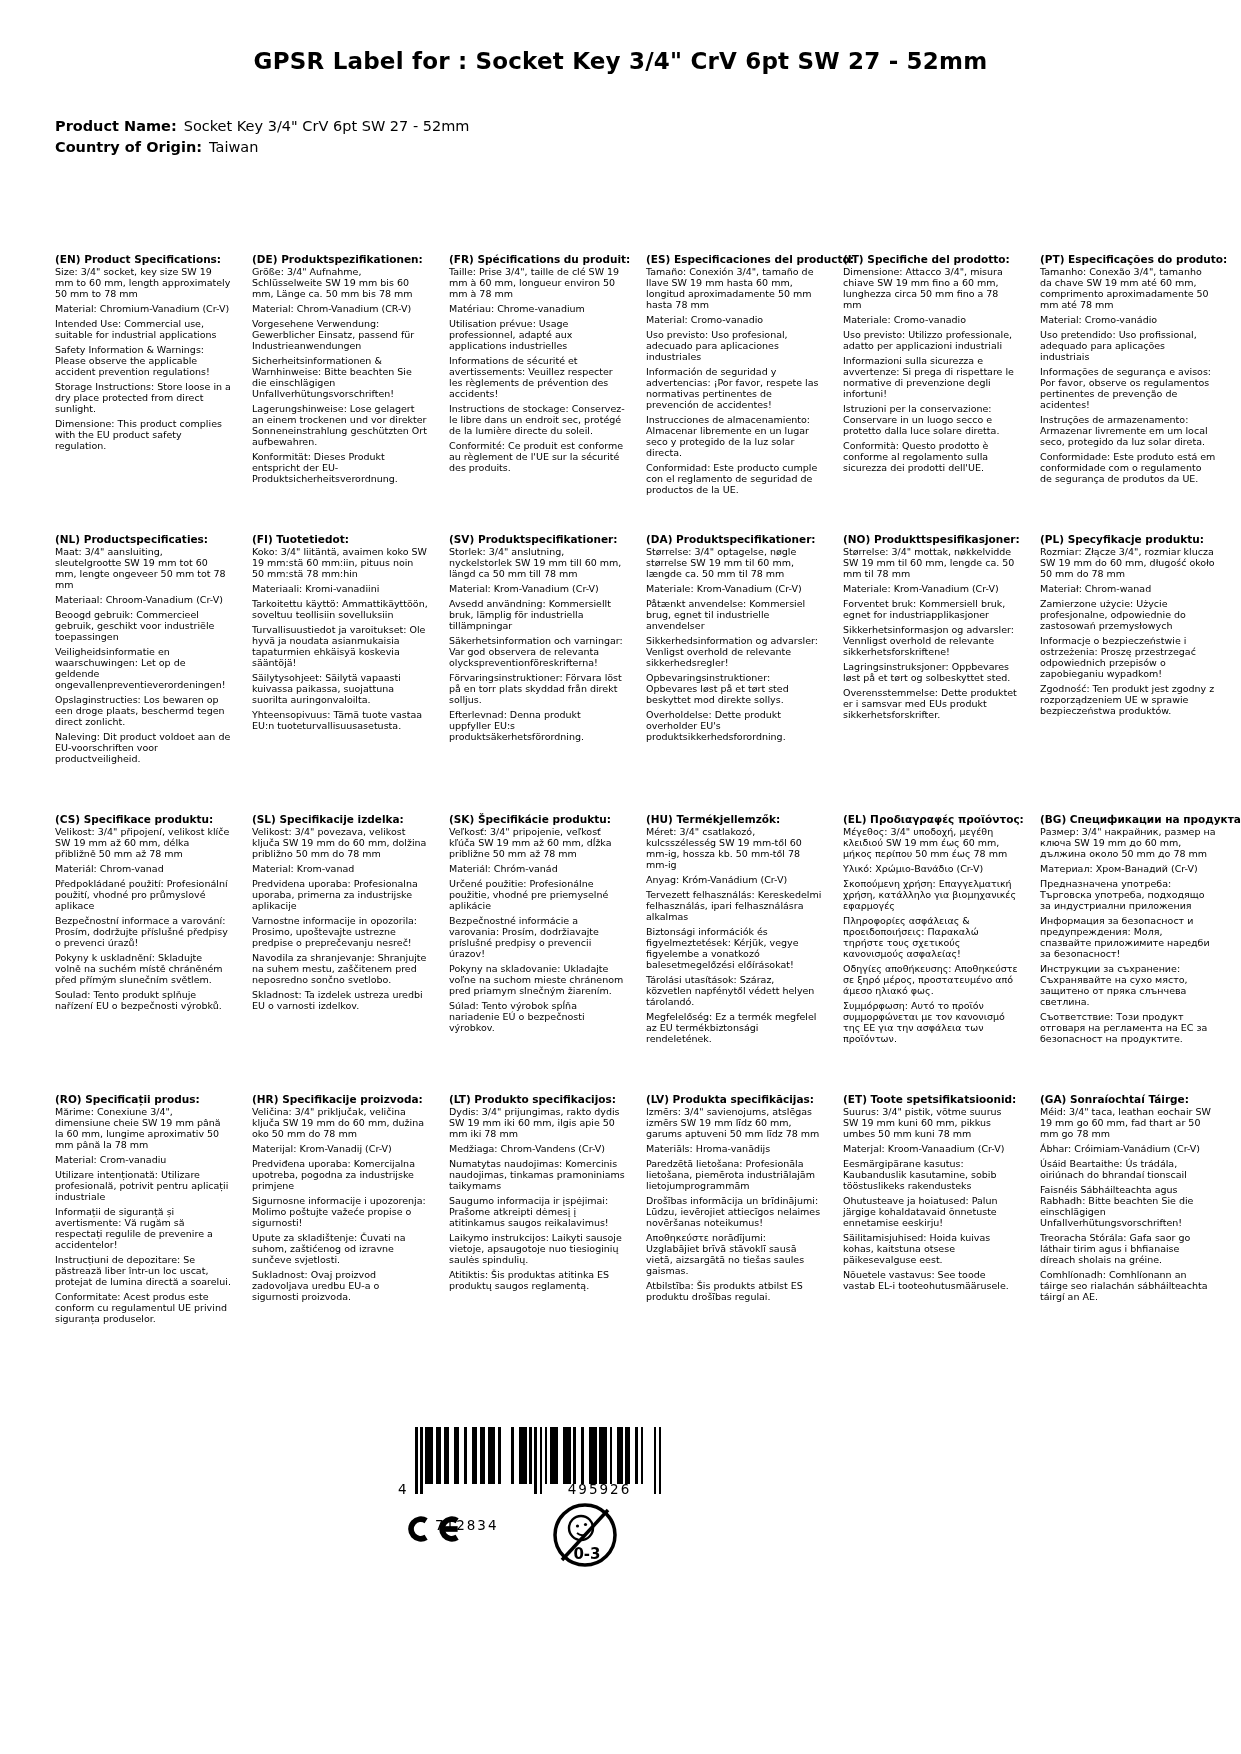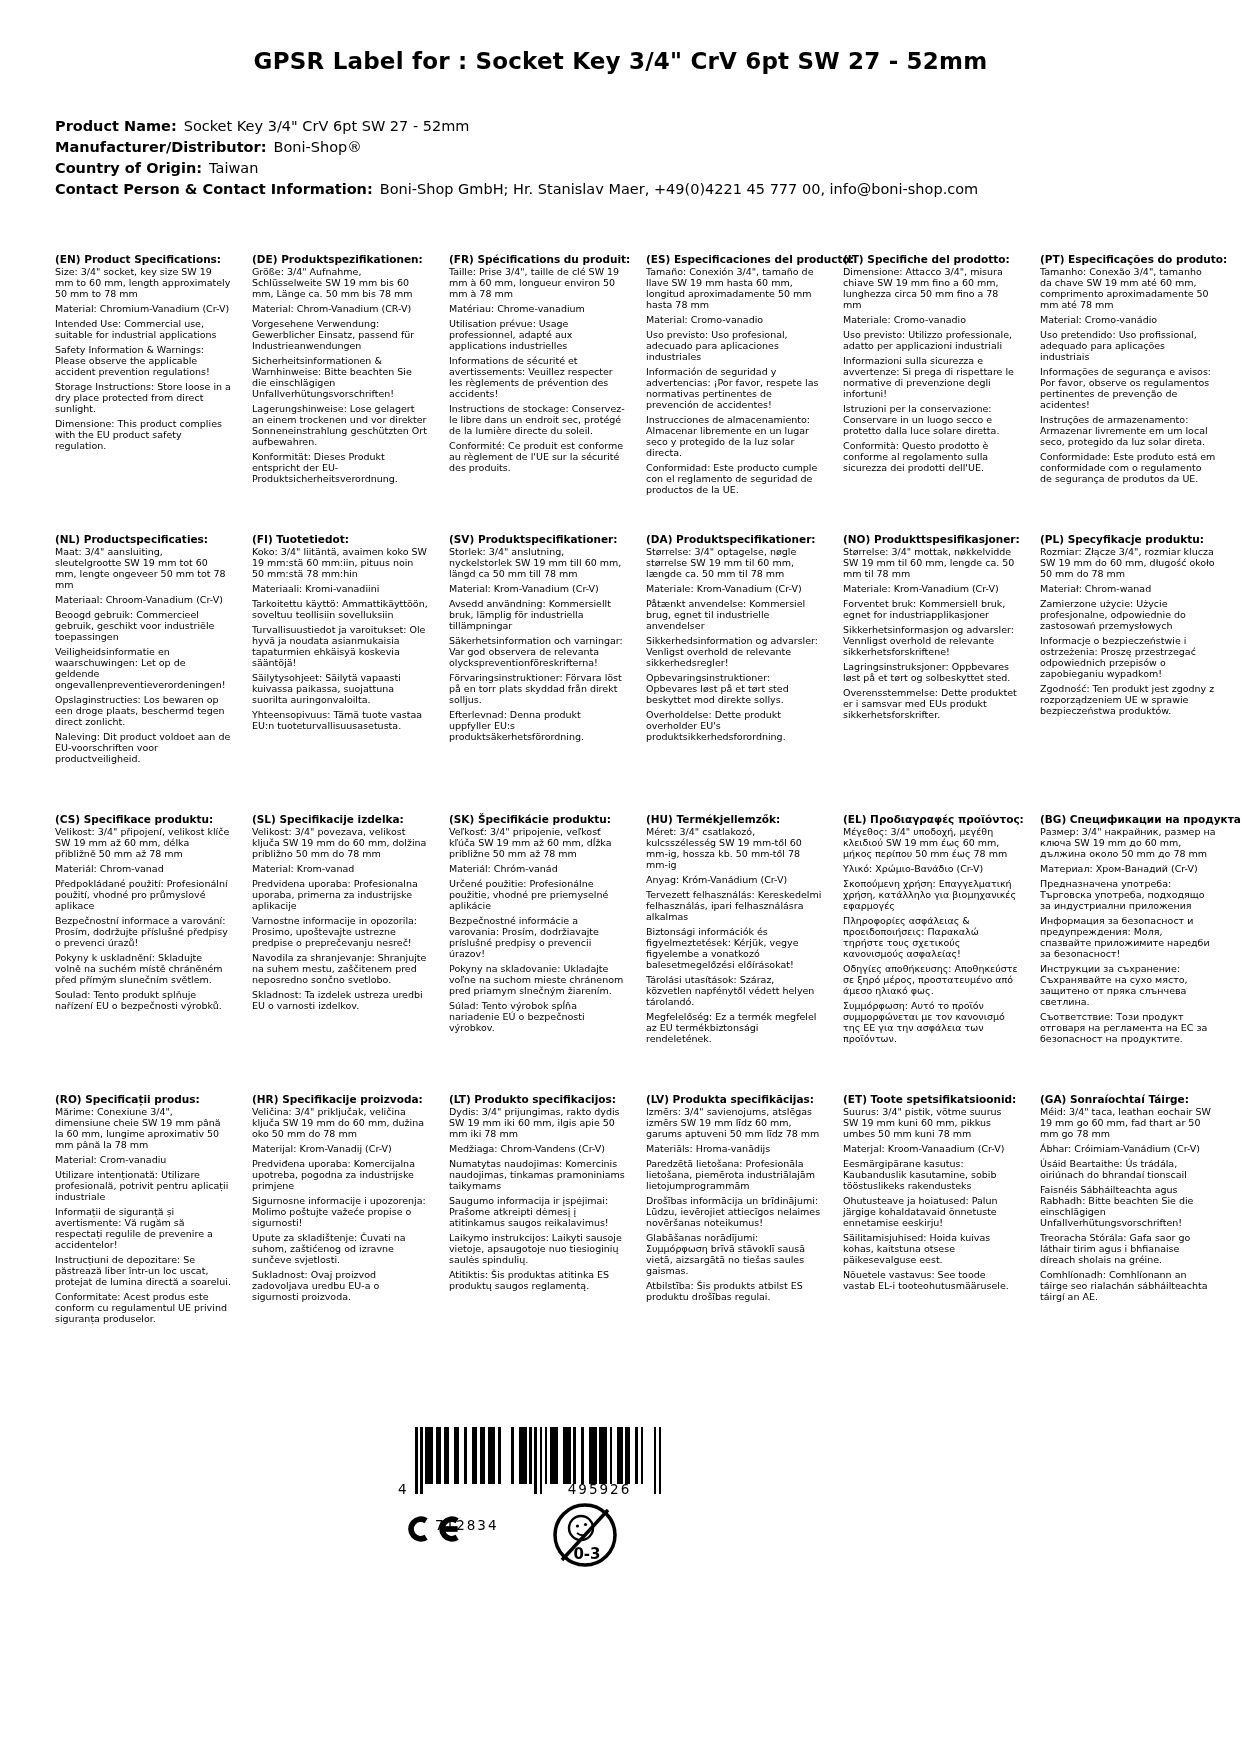--- a/index.html
+++ b/index.html
@@ -34,23 +34,21 @@
   .ce-mark{position:absolute;left:407px;top:1506px;}
   .age-warning{position:absolute;left:551px;top:1497px;text-align:center;}
 </style>
 </head>
 <body>
 
 <div class="page-title">GPSR Label for : Socket Key 3/4" CrV 6pt SW 27 - 52mm</div>
 
 <div class="product-info">
     <div class="info-row"><span class="info-label">Product Name:</span><span class="info-value">Socket Key 3/4" CrV 6pt SW 27 - 52mm</span></div>
-    <div class="info-row"><span class="info-label">Manufacturer/Distributor:</span><span class="info-value">Boni-Shop®</span></div>
     <div class="info-row"><span class="info-label">Country of Origin:</span><span class="info-value">Taiwan</span></div>
-    <div class="info-row"><span class="info-label">Contact Person &amp; Contact Information:</span><span class="info-value">Boni-Shop GmbH; Hr. Stanislav Maer, +49(0)4221 45 777 00, info@boni-shop.com</span></div>
   </div>
 
 <div class="blocks-grid">
     <div class="block">
       <div class="block-title">(EN) Product Specifications:</div>
       <p class="spec">Size: 3/4" socket, key size SW 19 mm to 60 mm, length approximately 50 mm to 78 mm</p>
       <p class="spec">Material: Chromium-Vanadium (Cr-V)</p>
       <p class="spec">Intended Use: Commercial use, suitable for industrial applications</p>
       <p class="spec">Safety Information &amp; Warnings: Please observe the applicable accident prevention regulations!</p>
       <p class="spec">Storage Instructions: Store loose in a dry place protected from direct sunlight.</p>
@@ -234,21 +232,21 @@
       <p class="spec">Saugumo informacija ir įspėjimai: Prašome atkreipti dėmesį į atitinkamus saugos reikalavimus!</p>
       <p class="spec">Laikymo instrukcijos: Laikyti sausoje vietoje, apsaugotoje nuo tiesioginių saulės spindulių.</p>
       <p class="spec">Atitiktis: Šis produktas atitinka ES produktų saugos reglamentą.</p>
     </div>
     <div class="block">
       <div class="block-title">(LV) Produkta specifikācijas:</div>
       <p class="spec">Izmērs: 3/4" savienojums, atslēgas izmērs SW 19 mm līdz 60 mm, garums aptuveni 50 mm līdz 78 mm</p>
       <p class="spec">Materiāls: Hroma-vanādijs</p>
       <p class="spec">Paredzētā lietošana: Profesionāla lietošana, piemērota industriālajām lietojumprogrammām</p>
       <p class="spec">Drošības informācija un brīdinājumi: Lūdzu, ievērojiet attiecīgos nelaimes novēršanas noteikumus!</p>
-      <p class="spec">Glabāšanas norādījumi: Συμμόρφωση brīvā stāvoklī sausā vietā, aizsargātā no tiešas saules gaismas.</p>
+      <p class="spec">Αποθηκεύστε norādījumi: Uzglabājiet brīvā stāvoklī sausā vietā, aizsargātā no tiešas saules gaismas.</p>
       <p class="spec">Atbilstība: Šis produkts atbilst ES produktu drošības regulai.</p>
     </div>
     <div class="block">
       <div class="block-title">(ET) Toote spetsifikatsioonid:</div>
       <p class="spec">Suurus: 3/4" pistik, võtme suurus SW 19 mm kuni 60 mm, pikkus umbes 50 mm kuni 78 mm</p>
       <p class="spec">Materjal: Kroom-Vanaadium (Cr-V)</p>
       <p class="spec">Eesmärgipärane kasutus: Kaubanduslik kasutamine, sobib tööstuslikeks rakendusteks</p>
       <p class="spec">Ohutusteave ja hoiatused: Palun järgige kohaldatavaid õnnetuste ennetamise eeskirju!</p>
       <p class="spec">Säilitamisjuhised: Hoida kuivas kohas, kaitstuna otsese päikesevalguse eest.</p>
       <p class="spec">Nõuetele vastavus: See toode vastab EL-i tooteohutusmäärusele.</p>

